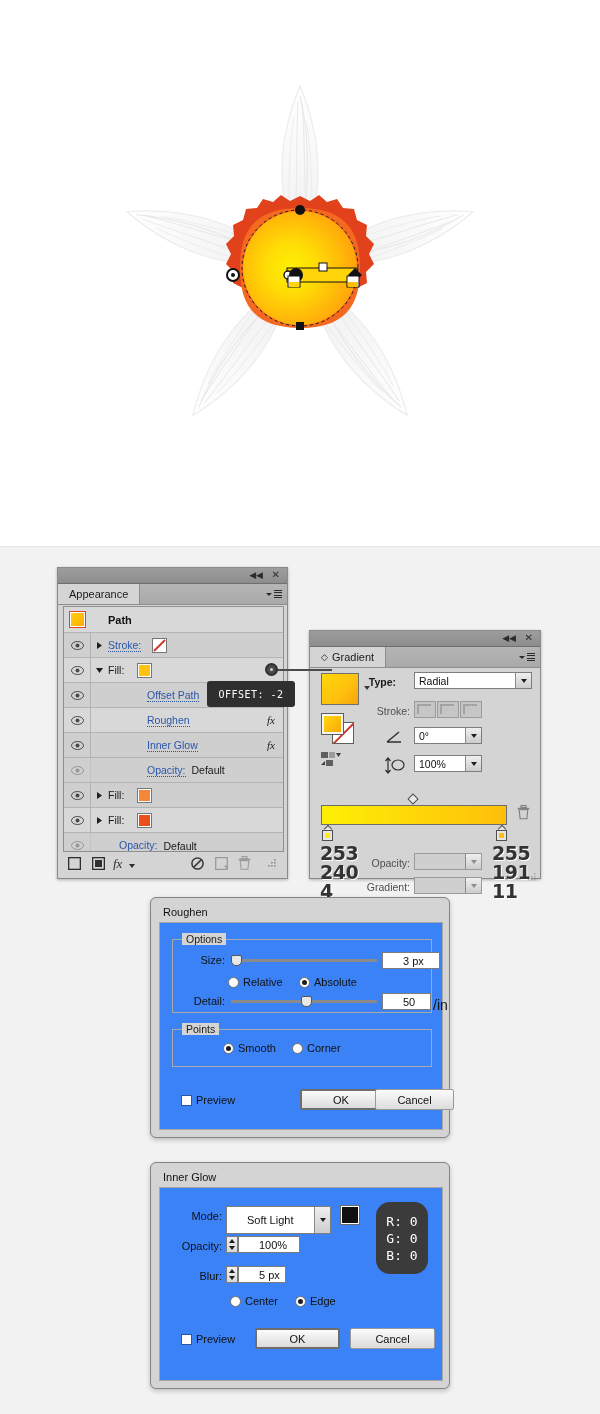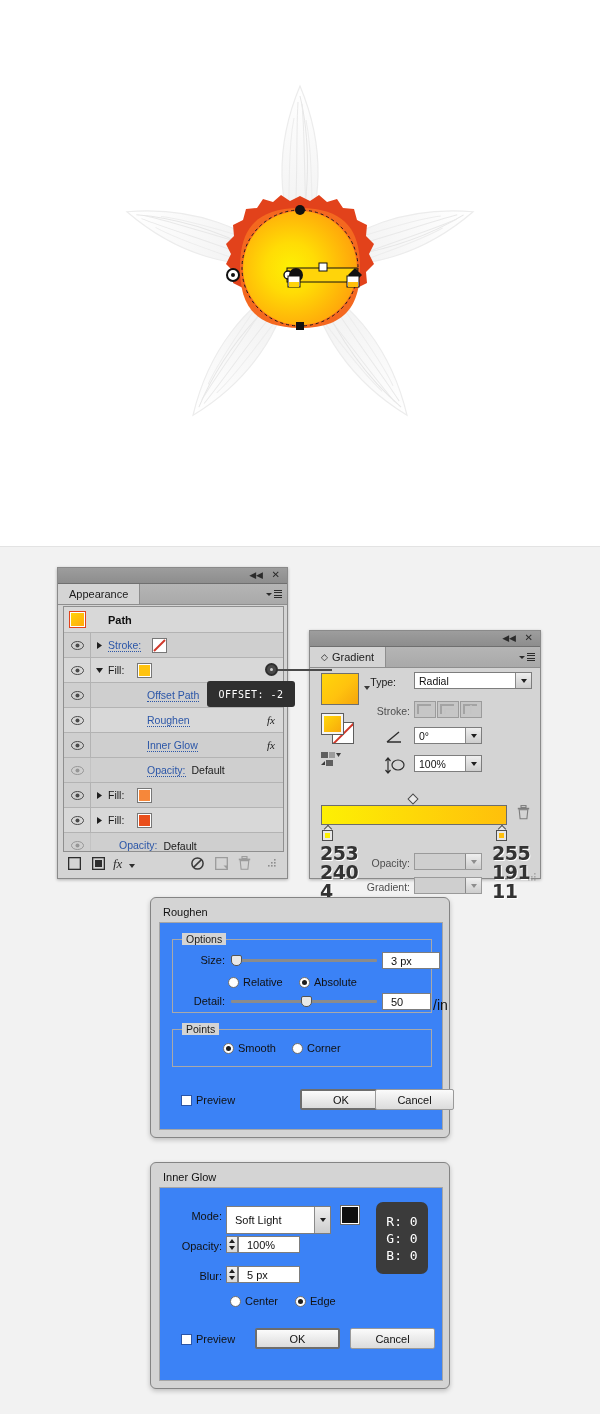--- a/index.html
+++ b/index.html
@@ -131,21 +131,21 @@
   .dlg-title{position:absolute;left:12px;top:8px;font-size:11px;color:#111;}
   .dlg-inner{position:absolute;background:#3b82f6;border:1px solid #a6a6a6;box-sizing:border-box;}
   .fieldset{position:absolute;border:1px solid #a9a9a9;box-sizing:border-box;}
   .fieldset > .legend{position:absolute;left:9px;top:-7px;background:#d4d4d4;padding:0 4px;
       font-size:10.5px;color:#1a1a1a;}
   .flabel{position:absolute;font-size:11px;color:#111;text-align:right;}
   .track{position:absolute;height:3px;background:#8b8b8b;border-radius:1px;}
   .thumb{position:absolute;width:11px;height:11px;background:#e8e8e8;border:1px solid #555;
       border-radius:2px 2px 5px 5px;box-sizing:border-box;}
   .tbox{position:absolute;background:#fff;border:1px solid #7d7d7d;box-sizing:border-box;
-      font-size:11px;color:#101010;display:flex;align-items:center;padding-left:8px;}
+      font-size:11px;color:#101010;display:flex;align-items:center;padding-left:20px;}
   .radio{position:absolute;width:11px;height:11px;border-radius:50%;background:#fff;
       border:1px solid #6e6e6e;box-sizing:border-box;}
   .radio.on:after{content:"";position:absolute;left:2px;top:2px;width:5px;height:5px;border-radius:50%;background:#1d1d1d;}
   .rlab{position:absolute;font-size:11px;color:#111;}
   .cbx{position:absolute;width:11px;height:11px;background:#fff;border:1px solid #2b56a8;box-sizing:border-box;}
   .btn{position:absolute;height:21px;background:linear-gradient(#fbfbfb,#dcdcdc);
       border:1px solid #9a9a9a;border-radius:2px;box-sizing:border-box;
       display:flex;align-items:center;justify-content:center;font-size:11px;color:#101010;}
   .btn.primary{border:2px solid #6d6d6d;}
   .spin{position:absolute;width:12px;height:17px;background:linear-gradient(#f3f3f3,#d7d7d7);
@@ -502,21 +502,21 @@
     <div class="gr-mini">
       <svg width="22" height="16" viewBox="0 0 22 16">
         <rect x="0" y="1" width="7" height="6" fill="#5f5f5f"></rect>
           <rect x="8" y="1" width="6" height="6" fill="#9b9b9b"></rect>
         <path d="M15,2 l5,0 -2.5,4 z" fill="#3b3b3b"></path>
         <path d="M0,14 l4,-4 0,4 z" fill="#3b3b3b"></path>
         <rect x="5" y="9" width="7" height="6" fill="#5f5f5f"></rect>
       </svg>
     </div>
 
-    <div class="gr-lbl on" style="left:52px;top:9px;width:34px;">Type:</div>
+    <div class="gr-lbl on" style="left:52px;top:9px;width:34px;font-weight:bold;">Type:</div>
     <div class="gr-field" style="left:104px;top:5px;width:118px;">
       <span>Radial</span>
       <span class="gr-dd">
           <i></i>
         </span>
     </div>
 
     <div class="gr-lbl" style="left:56px;top:38px;width:44px;">Stroke:</div>
     <div class="strokebtn" style="left:104px;top:34px;">
       <svg width="20" height="15" viewBox="0 0 20 15">
@@ -674,41 +674,41 @@
 
     <div class="flabel" style="left:10px;top:22px;width:52px;">Mode:</div>
     <div class="tbox" style="left:66px;top:18px;width:105px;height:28px;">
       <span>Soft Light</span>
       <span class="gr-dd">
           <i></i>
         </span>
     </div>
     <div style="position:absolute;left:180px;top:17px;width:20px;height:20px;background:#101010;border:1px solid #6a6a6a;box-sizing:border-box;box-shadow:0 0 0 1px #fff inset;"></div>
 
-    <div class="rgbbox" style="left:216px;top:14px;width:52px;height:72px;">
+    <div class="rgbbox" style="left:216px;top:14px;width:52px;height:72px;border-radius:14px;">
       <span>R: 0</span>
       <span>G: 0</span>
       <span>B: 0</span>
     </div>
 
     <div class="flabel" style="left:0px;top:52px;width:62px;">Opacity:</div>
     <div class="spin" style="left:66px;top:48px;">
         <i class="up"></i>
         <i class="dn"></i>
       </div>
     <div class="tbox" style="left:78px;top:48px;width:62px;height:17px;">
       <span>100%</span>
     </div>
 
     <div class="flabel" style="left:10px;top:82px;width:52px;">Blur:</div>
     <div class="spin" style="left:66px;top:78px;">
         <i class="up"></i>
         <i class="dn"></i>
       </div>
-    <div class="tbox" style="left:78px;top:78px;width:62px;height:17px;">
+    <div class="tbox" style="left:78px;top:78px;width:48px;height:17px;">
       <span>5 px</span>
     </div>
 
     <div class="radio" style="left:70px;top:108px;"></div>
     <span class="rlab" style="left:85px;top:107px;">Center</span>
     <div class="radio on" style="left:135px;top:108px;"></div>
     <span class="rlab" style="left:150px;top:107px;">Edge</span>
 
     <div class="cbx" style="left:21px;top:146px;"></div>
     <span class="rlab" style="left:36px;top:145px;">Preview</span>

